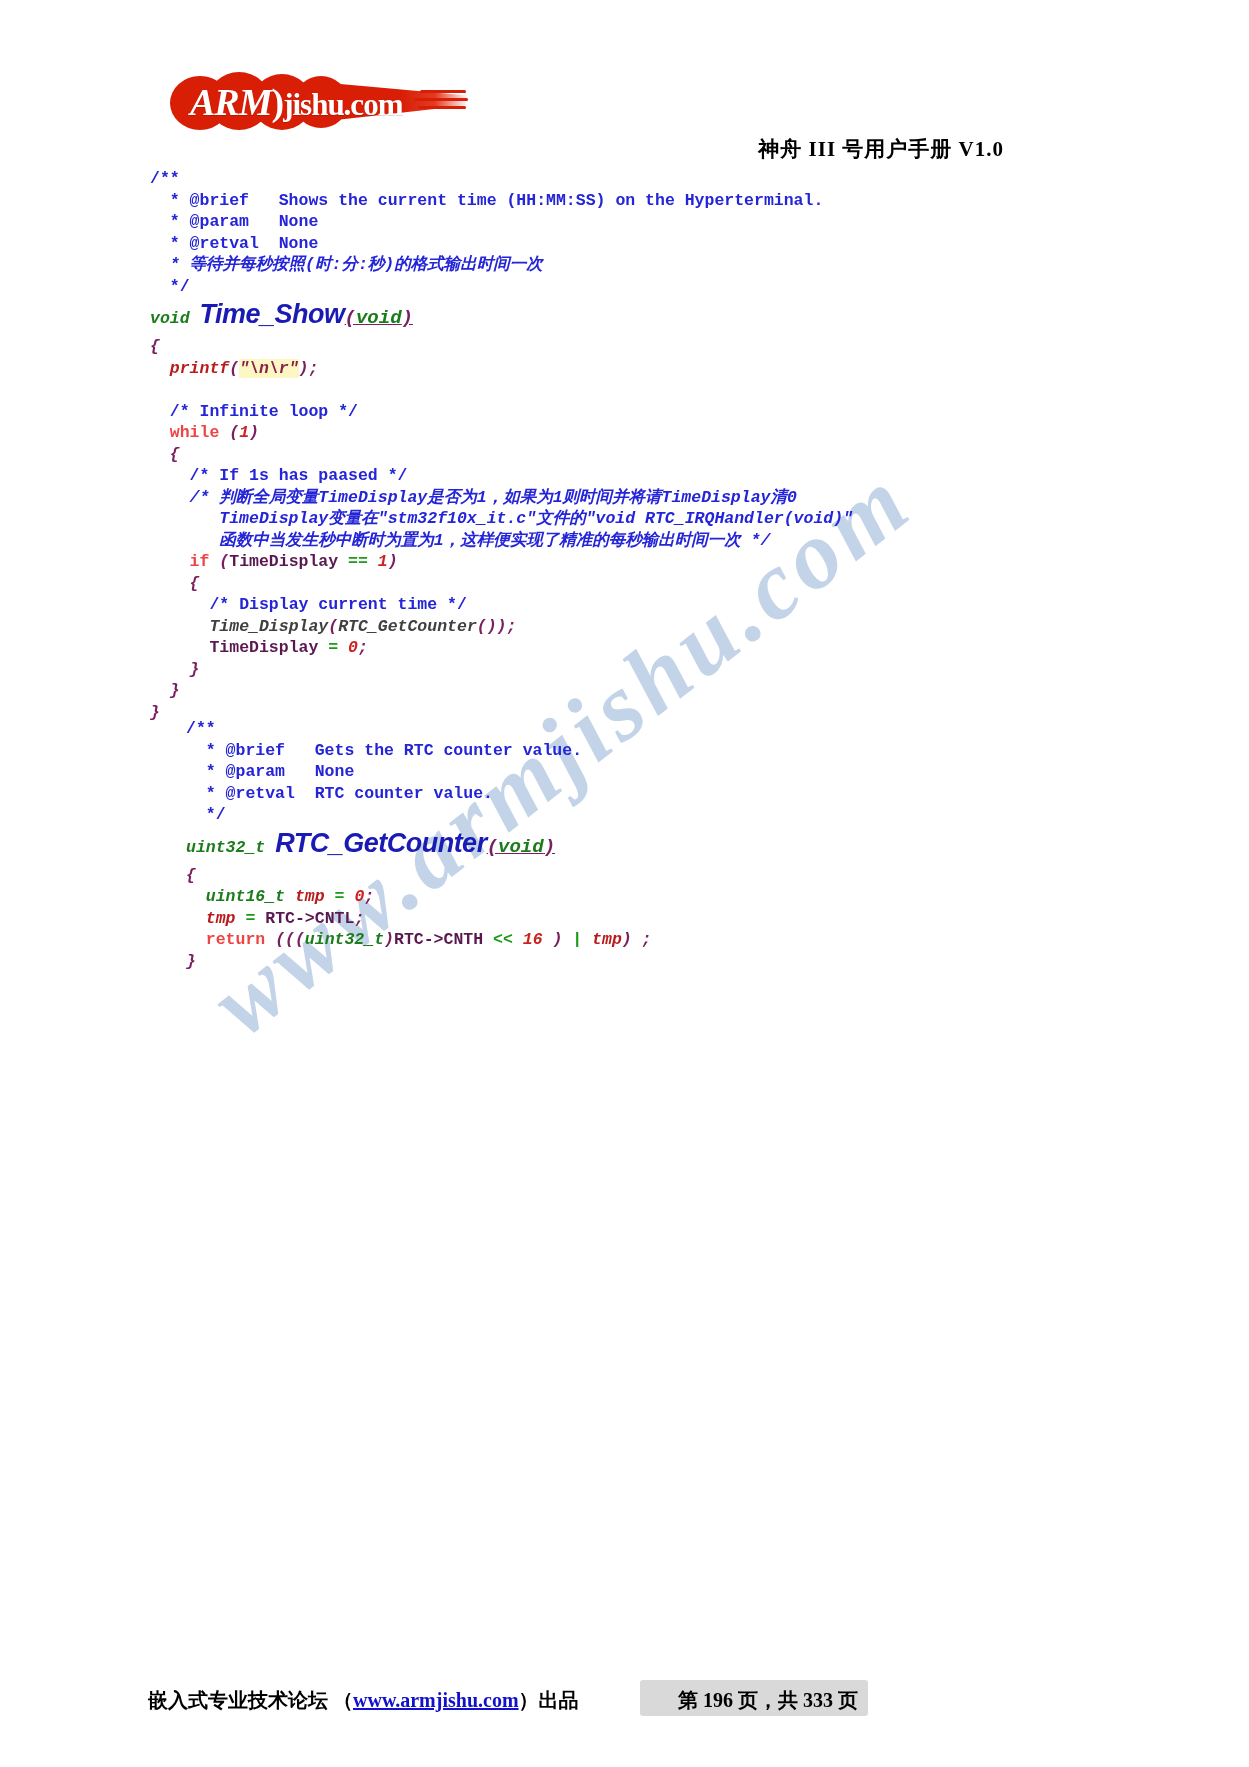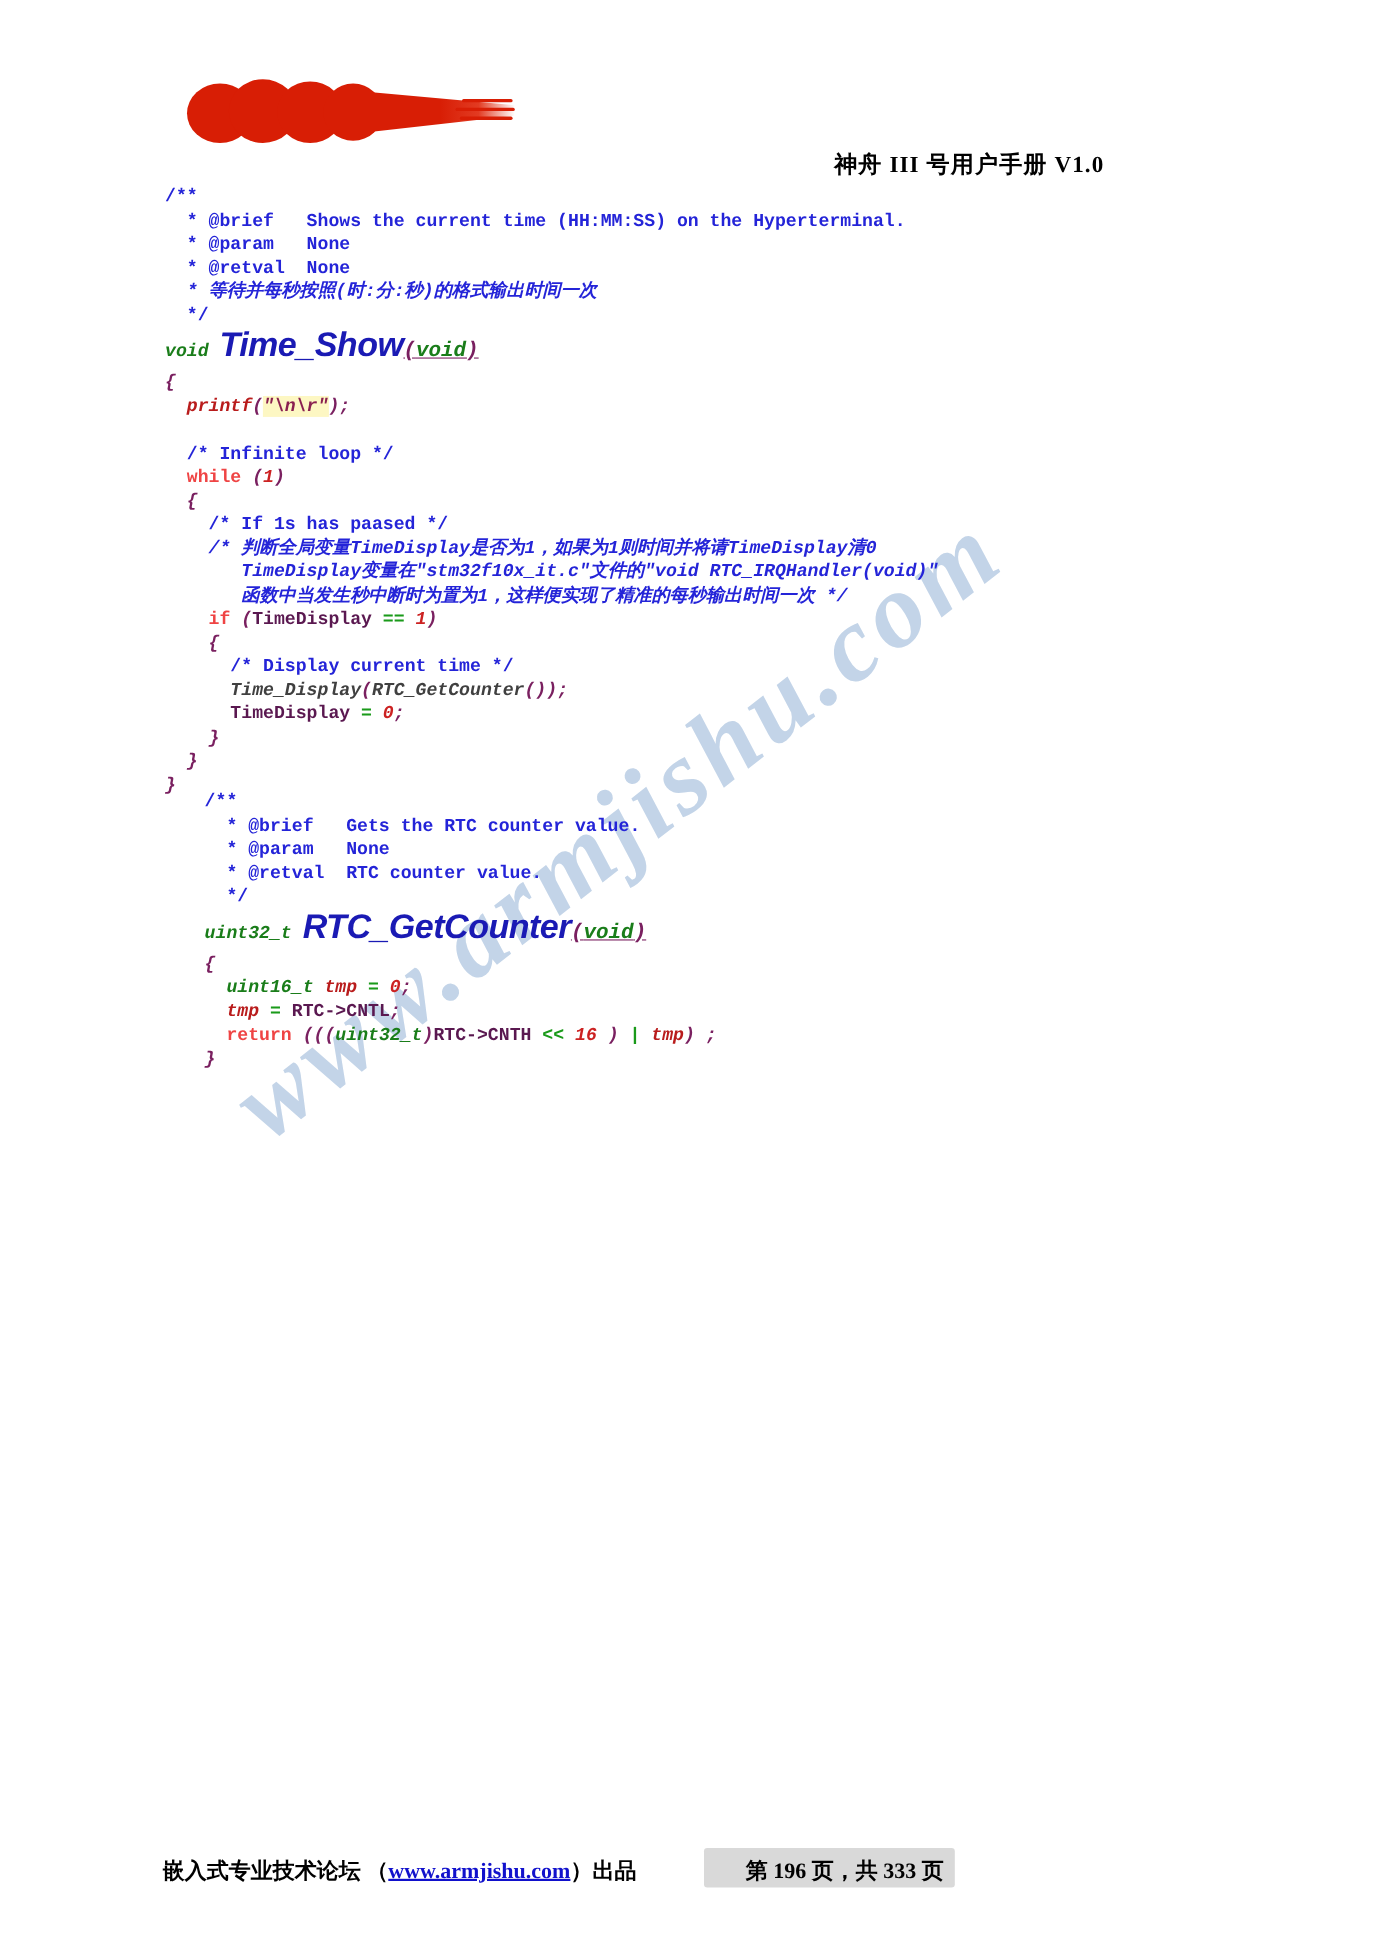--- a/index.html
+++ b/index.html
@@ -136,21 +136,21 @@
   .id    { color: #5a1850; font-weight: bold; }
   .fn    { color: #404040; font-style: italic; font-weight: bold; }
   .num   { color: #cc2222; font-style: italic; font-weight: bold; }
   .op    { color: #1a9a1a; font-weight: bold; font-style: italic; }
   .plain { color: #b91c1c; font-style: italic; font-weight: bold; }
   .str   { color: #8a2050; background: #fdf7c3; font-style: italic; font-weight: bold; }
   .brace { color: #7a2060; font-style: italic; font-weight: bold; }
 
   .fname {
     font-family: "Liberation Sans", sans-serif;
-    font-size: 31px;
+    font-size: 27px;
     font-weight: bold;
     font-style: italic;
     color: #1a1ab4;
     letter-spacing: -0.5px;
   }
   .fparen {
     color: #7a2060;
     font-style: italic;
     font-weight: bold;
     text-decoration: underline;
@@ -230,20 +230,23 @@
 
     <div id="logo">
       <span class="logo-blob blob1"></span>
       <span class="logo-blob blob2"></span>
       <span class="logo-blob blob3"></span>
       <span class="logo-blob blob4"></span>
       <span class="logo-blob tail"></span>
       <span class="streak s1"></span>
       <span class="streak s2"></span>
       <span class="streak s3"></span>
+      <div id="logo-text">
+        <span class="arm">ARM</span><span class="paren">)</span><span class="dom">jishu.com</span>
+      </div>
     </div>
 
     <div id="doc-title">神舟 III 号用户手册  V1.0</div>
   </div>
 
   <div id="watermark">
     <div class="wm-text">www.armjishu.com</div>
   </div>
 
   <div id="code1" class="code"><span class="cmt-en">/**</span>

